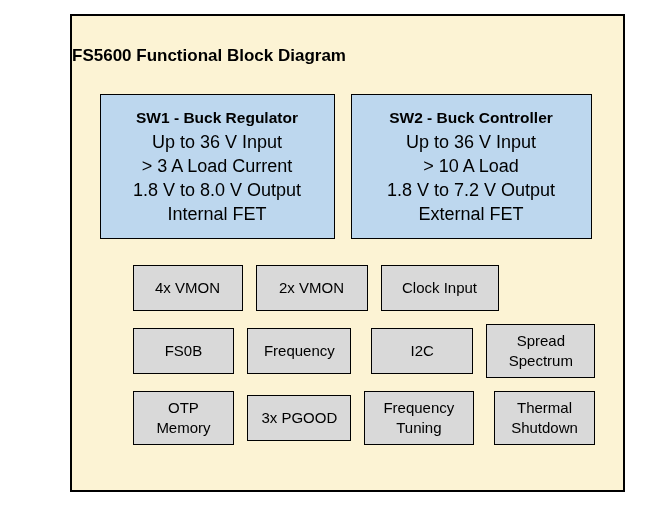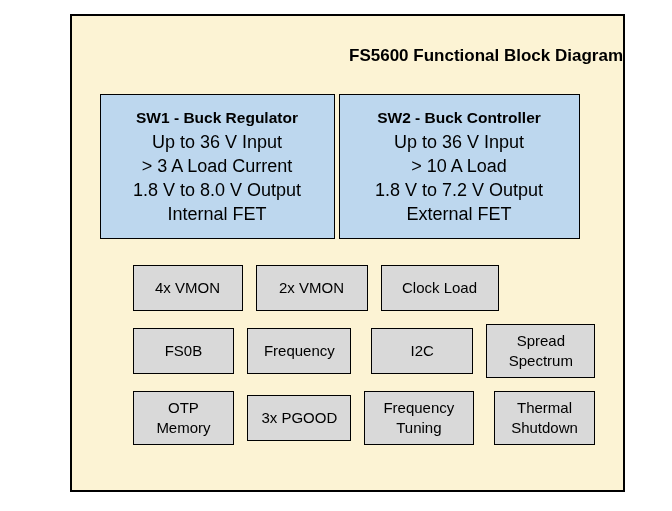--- a/index.html
+++ b/index.html
@@ -21,31 +21,31 @@
     left: 70px;
     top: 14px;
     width: 555px;
     height: 478px;
     box-sizing: border-box;
     border: 2px solid var(--border, #000);
     background: var(--cream, #FCF3D4);
   }
   .diagram-title {
     padding-top: 30px;
-    text-align: right;
+    text-align: left;
     font-size: 17px;
     font-weight: bold;
   }
   .content {
     width: 496px;
     margin: 28px auto 0;
   }
   .blocks-row {
     display: flex;
-    gap: 4px;
+    gap: 16px;
   }
   .block {
     box-sizing: border-box;
     border: 1.5px solid var(--border, #000);
     background: var(--blue, #BDD7EE);
     text-align: center;
     padding: 10px 4px 12px;
   }
   .block-sw1 { width: 235px; }
   .block-sw2 { width: 241px; }
@@ -114,21 +114,21 @@
           <div class="block-line">External FET</div>
         </div>
 
       </div>
 
       <div class="grid">
 
         <div class="grid-row">
           <div class="cell c1">4x VMON</div>
           <div class="cell c2">2x VMON</div>
-          <div class="cell c4">Clock Load</div>
+          <div class="cell c4">Clock Input</div>
         </div>
 
         <div class="grid-row">
           <div class="cell c1">FS0B</div>
           <div class="cell c2">Frequency</div>
           <div class="cell c3">I2C</div>
           <div class="cell c4">Spread
 Spectrum</div>
         </div>
 

